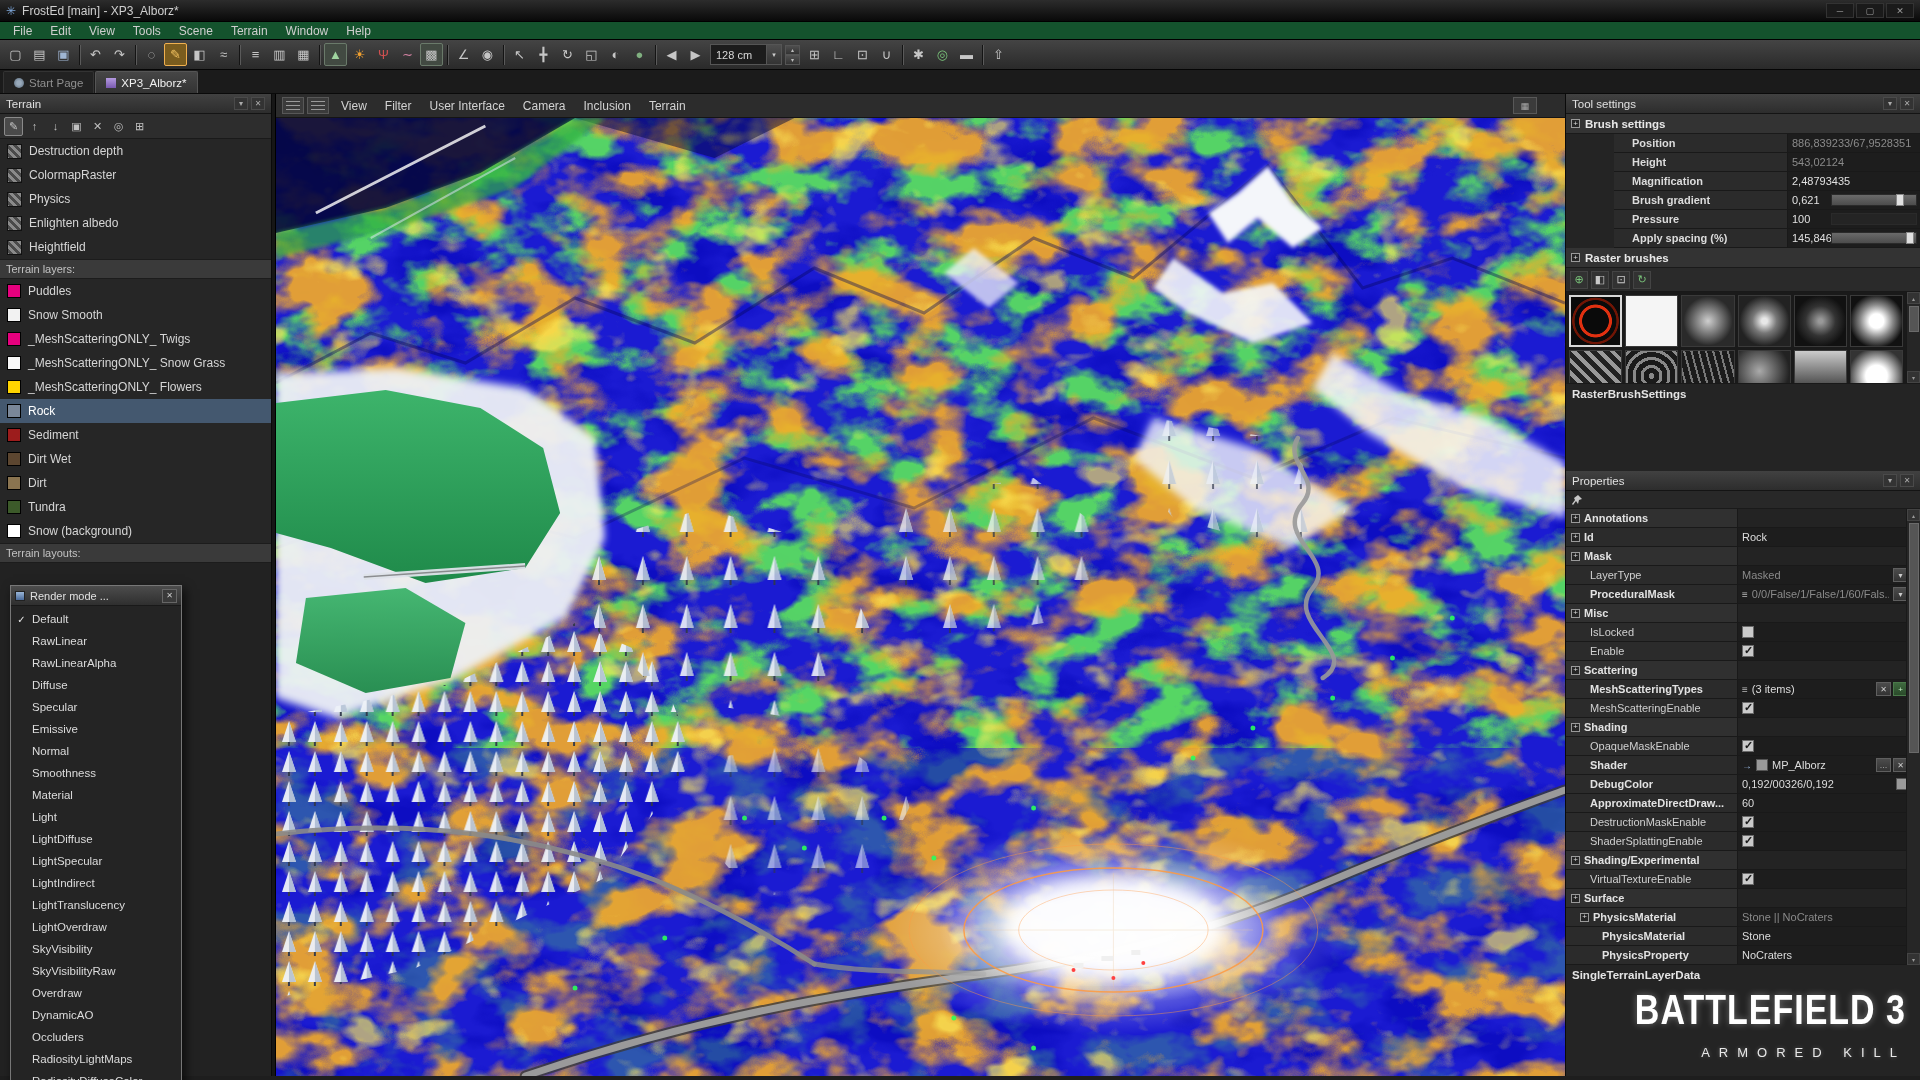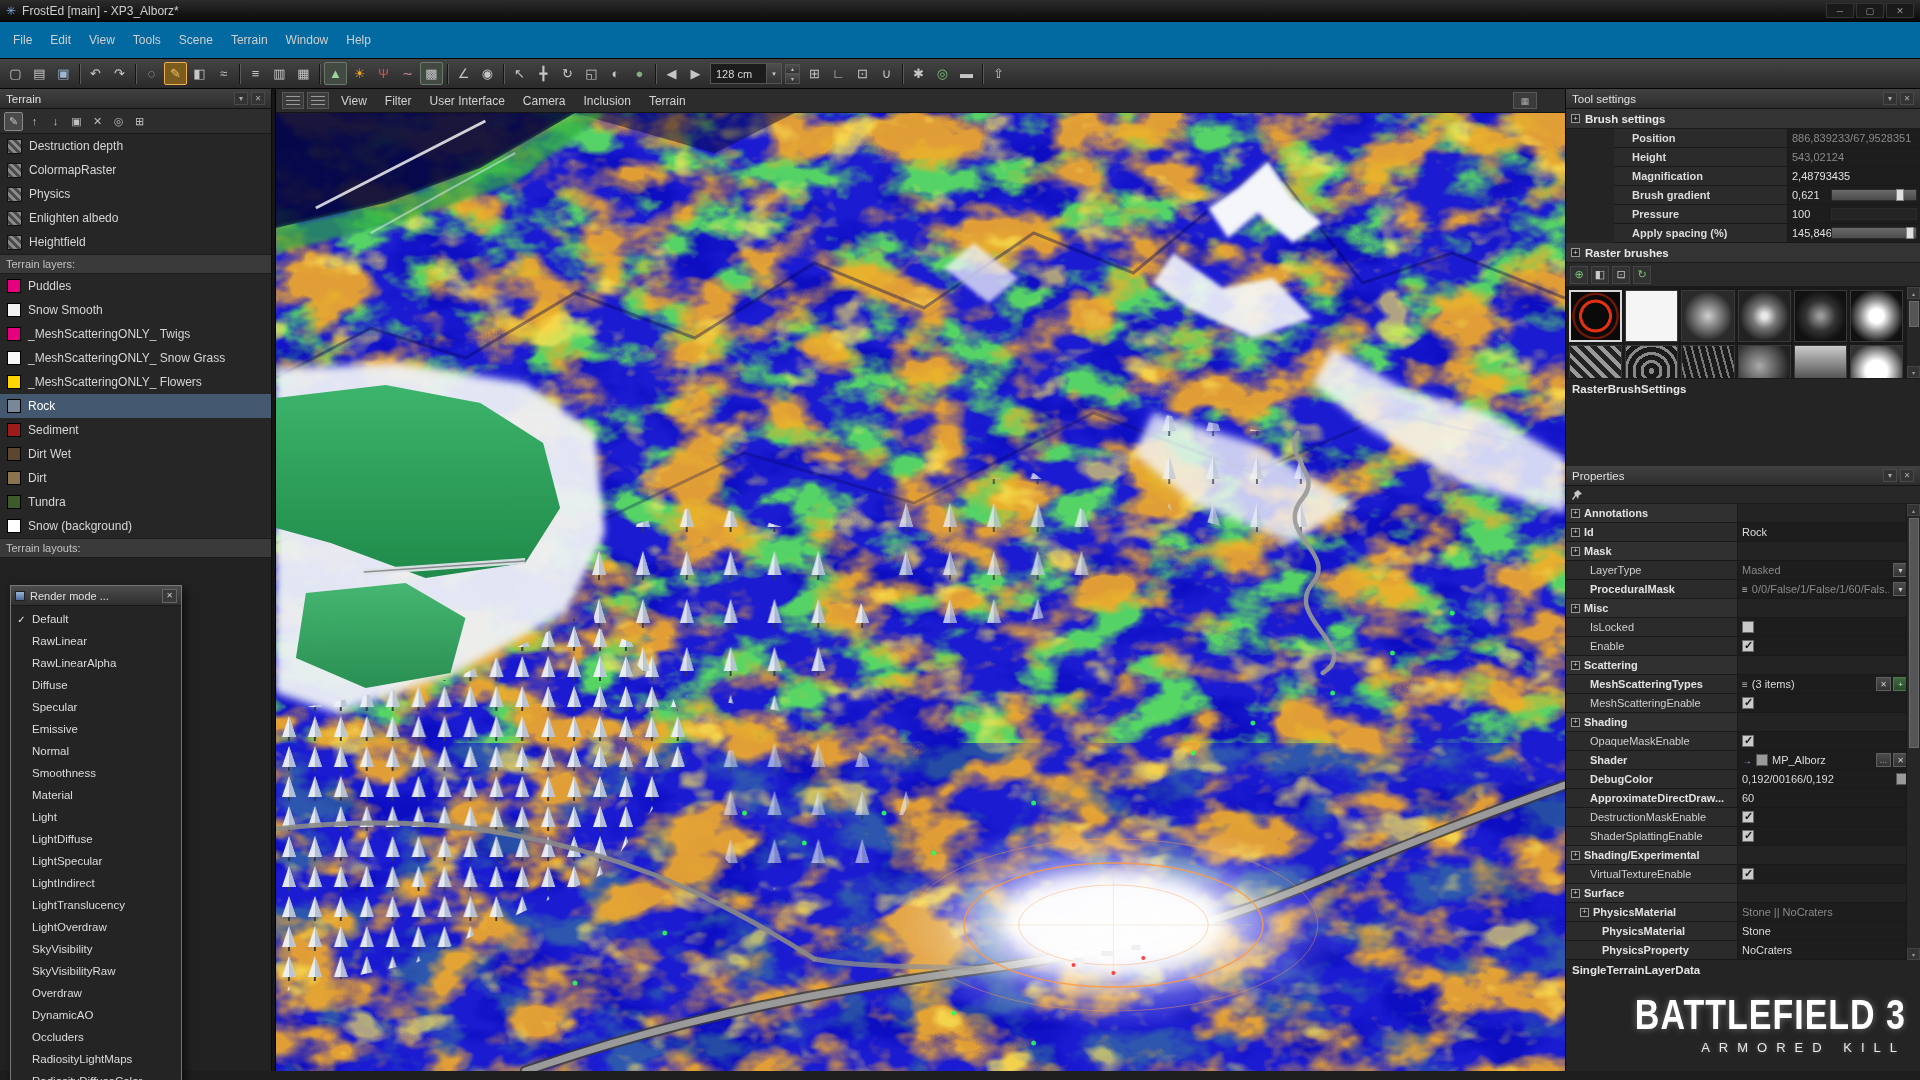--- a/index.html
+++ b/index.html
@@ -11,21 +11,21 @@
   
   .titlebar { height:22px; background:linear-gradient(#2c2c2c,#090909);
     display:flex; align-items:center; padding:0 6px; border-bottom:1px solid #000; }
   .app-icon { color:#7ea6d8; font-size:12px; margin-right:6px; }
   .title { color:#cfcfcf; font-size:12px; }
   .wbtns { margin-left:auto; display:flex; gap:2px; }
   .wbtn { width:28px; height:15px; display:flex; align-items:center; justify-content:center;
     color:#9a9a9a; font-size:9px; background:#1a1a1a; border:1px solid #333; }
 
   
-  .menubar { height:37px; background:#0369a1; display:flex; align-items:center;
+  .menubar { height:18px; background:#14532d; display:flex; align-items:center;
     padding:0 4px; border-bottom:1px solid #000; }
   .menu-item { padding:3px 9px; color:#cfcfcf; font-size:12px; }
 
   
   .toolbar { height:30px; background:linear-gradient(#444,#2a2a2a); display:flex;
     align-items:center; padding:0 4px; border-bottom:1px solid #050505; }
   .tbhost { display:flex; align-items:center; gap:1px; }
   .tbtn { width:23px; height:23px; display:flex; align-items:center; justify-content:center;
     border-radius:2px; border:1px solid transparent; }
   .tbtn .glyph { font-size:13px; color:#c6c6c6; line-height:1; }
@@ -193,21 +193,21 @@
   .cb.checked::before { content:"✓"; position:absolute; left:1px; top:-2px; font-size:11px;
     font-weight:bold; color:#1a1a1a; }
   .listicon { font-size:10px; color:#b8b8b8; flex:none; }
   .goto { font-size:10px; color:#9ab8e0; flex:none; }
   .swatch-mini { width:12px; height:12px; background:#9a9a9a; border:1px solid #555; flex:none; }
 
   
   .bf-logo { position:absolute; right:14px; bottom:16px; text-align:right; color:#fff; }
   .bf-title { font-size:34px; font-weight:bold; letter-spacing:1px; transform:scaleY(1.25);
     transform-origin:bottom right; text-shadow:0 0 7px rgba(255,255,255,.35); white-space:nowrap; }
-  .bf-sub { font-size:13px; letter-spacing:9px; color:#e8e8e8; margin-top:1px;
+  .bf-sub { font-size:13px; letter-spacing:9px; color:#e8e8e8; margin-top:11px;
     text-shadow:0 0 4px rgba(255,255,255,.3); white-space:nowrap; }
 </style>
 </head>
 <body>
 
 <div class="app">
 
   <div class="titlebar">
     <span class="app-icon">✳</span>
     <span class="title">FrostEd [main] - XP3_Alborz*</span>
@@ -421,20 +421,30 @@
         <div class="tbtn sep">
           
         </div>
 
         <div class="tbtn">
           <span class="glyph">⇧</span>
         </div>
       </div>
   </div>
 
+  <div class="tabbar">
+    <div class="tab">
+      <span class="tabicon globe"></span>
+      <span>Start Page</span>
+    </div>
+    <div class="tab active">
+      <span class="tabicon doc"></span>
+      <span>XP3_Alborz*</span>
+    </div>
+  </div>
 
   <div class="main">
 
     <div class="left-panel">
       <div class="phead">
         <span>Terrain</span>
         <span class="phicons">
           <span class="phico">▾</span>
           <span class="phico">✕</span>
         </span>
@@ -1001,21 +1011,21 @@
               <span class="minibtn">✕</span>
             </span>
           </div>
         </div>
 
         <div class="prow">
           <div class="pl lvl1">
               <span class="plbl b">DebugColor</span>
             </div>
           <div class="pv">
-            <span class="vtext">0,192/00166/0,192</span>
+            <span class="vtext">0,192/00326/0,192</span>
             <span class="btns">
                 <span class="swatch-mini"></span>
               </span>
           </div>
         </div>
 
         <div class="prow">
           <div class="pl lvl1">
               <span class="plbl b">ApproximateDirectDraw...</span>
             </div>

